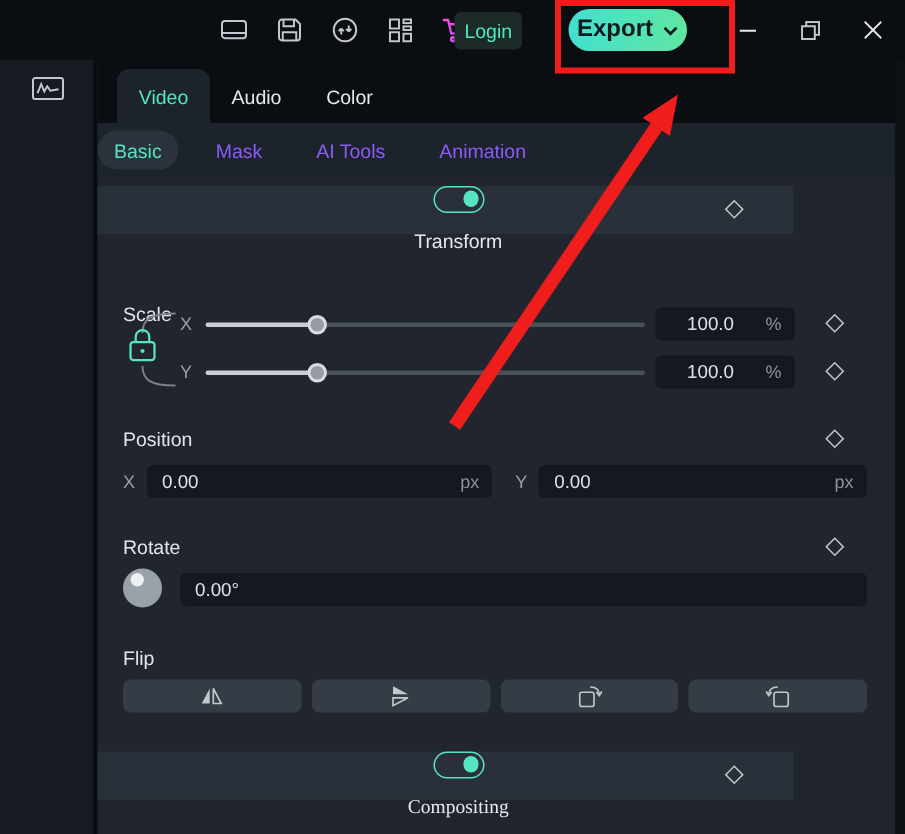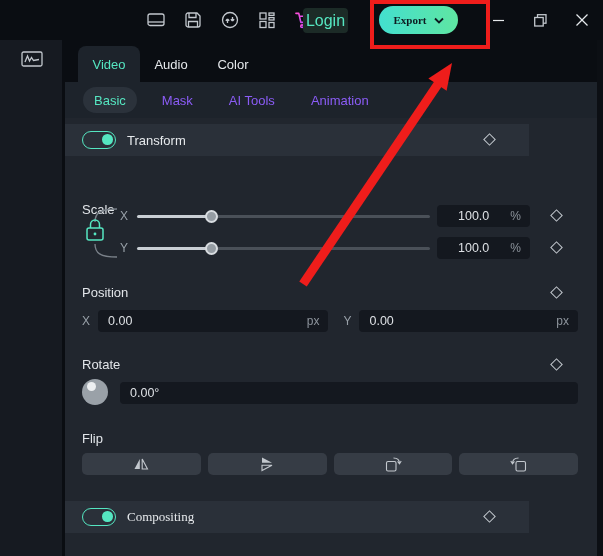--- a/index.html
+++ b/index.html
@@ -4,46 +4,46 @@
 <style>
   * { margin:0; padding:0; box-sizing:border-box; }
   html,body { width:603px; height:556px; background:#0a0d12; font-family:"Liberation Sans", sans-serif; overflow:hidden; }
   .screen { position:relative; width:603px; height:556px; background:#0a0d12; }
 
   
   .topbar { position:absolute; left:0; top:0; width:603px; height:40px; background:#0a0d12; z-index:5; }
   .tb-icons { position:absolute; left:146px; top:0; height:40px; display:flex; align-items:center; gap:17px; }
   .tb-icon { width:20px; height:20px; display:flex; align-items:center; justify-content:center; cursor:pointer; }
   .login-btn { position:absolute; left:303px; top:8px; width:45px; height:25px; background:#1c2b27; color:#55e6c1;
-               border-radius:4px; font-size:16px; display:flex; align-items:center; justify-content:center; cursor:pointer; }
+               border-radius:4px; font-size:13px; display:flex; align-items:center; justify-content:center; cursor:pointer; }
   .export-btn { position:absolute; left:379px; top:6px; width:79px; height:28px; border-radius:15px;
                 background:linear-gradient(90deg,#43dfcf,#5fe6a2); display:flex; align-items:center; justify-content:center;
-                gap:7px; color:#0d1a20; font-size:11px; font-weight:bold; cursor:pointer;font-family:Liberation Serif, serif; }
+                gap:7px; color:#0d1a20; font-size:16px; font-weight:bold; cursor:pointer; }
   .win-controls { position:absolute; right:0; top:0; height:40px; display:flex; align-items:center; }
   .win-btn { width:42px; height:40px; display:flex; align-items:center; justify-content:center; cursor:pointer; }
 
   
   .sidebar { position:absolute; left:0; top:40px; width:62px; height:516px; background:#161a21; }
   .sb-icon { position:absolute; left:20px; top:8px; width:24px; height:22px; display:flex; align-items:center; justify-content:center; cursor:pointer; }
 
   
   .panel { position:absolute; left:65px; top:40px; width:532px; height:516px; background:#21262e; }
   .right-strip { position:absolute; left:597px; top:40px; width:6px; height:516px; background:#0c0f14; }
 
   .tabrow { position:absolute; left:0; top:0; width:532px; height:42px; background:#0a0d12; display:flex; align-items:flex-end; padding-left:13px; }
   .tab { height:36px; padding:0 14px; min-width:62px; display:flex; align-items:center; justify-content:center;
          color:#e6e9ec; font-size:13px; cursor:pointer; }
   .tab.active { background:#1d232b; color:#55e6c1; border-radius:8px 8px 0 0; }
 
-  .subtabrow { position:absolute; left:0; top:42px; width:532px; height:36px; background:#1d232b; display:flex; align-items:center; padding-left:18px; gap:14px; }
+  .subtabrow { position:absolute; left:0; top:42px; width:532px; height:36px; background:#1d232b; display:flex; align-items:center; gap:14px; }
   .subtab { height:26px; padding:0 11px; display:flex; align-items:center; justify-content:center; color:#8b5cf6; font-size:13px; cursor:pointer; }
   .subtab.active { background:#2b323b; color:#55e6c1; border-radius:13px; }
 
   
-  .sec-header { position:absolute; left:0; width:464px; height:32px; background:#2a3039; display:flex; align-items:center; padding-left:17px; gap:11px; }
+  .sec-header { position:absolute; left:0; width:464px; height:32px; background:#2a3039; display:flex; align-items:center; padding-left:17px; gap:11px;flex-direction:column; }
   .sec-header .label { color:#e6e9ec; font-size:13px; }
 
   .toggle { width:34px; height:18px; border:1.5px solid #55e6c1; border-radius:10px; position:relative; cursor:pointer; flex:none; }
   .toggle::after { content:''; position:absolute; right:2.5px; top:2.2px; width:10.5px; height:10.5px; border-radius:50%; background:#55e6c1; }
 
   .diamond { width:9px; height:9px; border:1.3px solid #c3c8ce; transform:rotate(45deg); cursor:pointer; }
   .dia-right { position:absolute; right:35px; top:11px; }
   .dia-abs { position:absolute; left:487px; }
 
   .group-label { position:absolute; left:17px; color:#e2e5e9; font-size:13px; }

